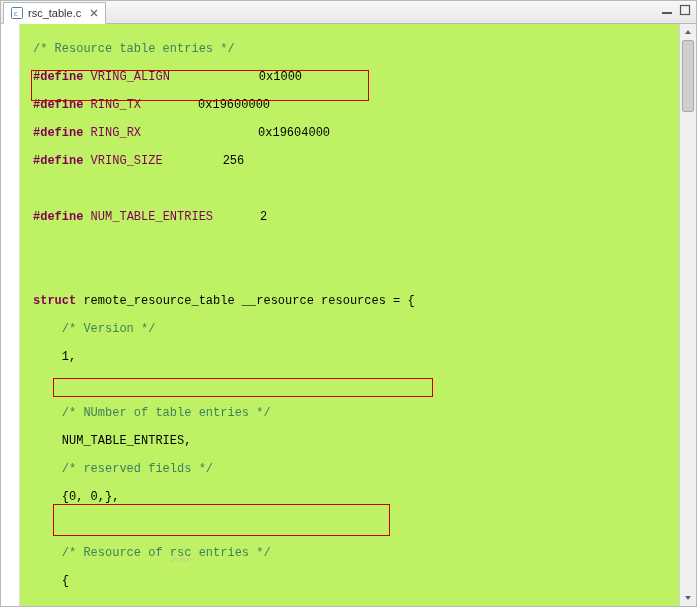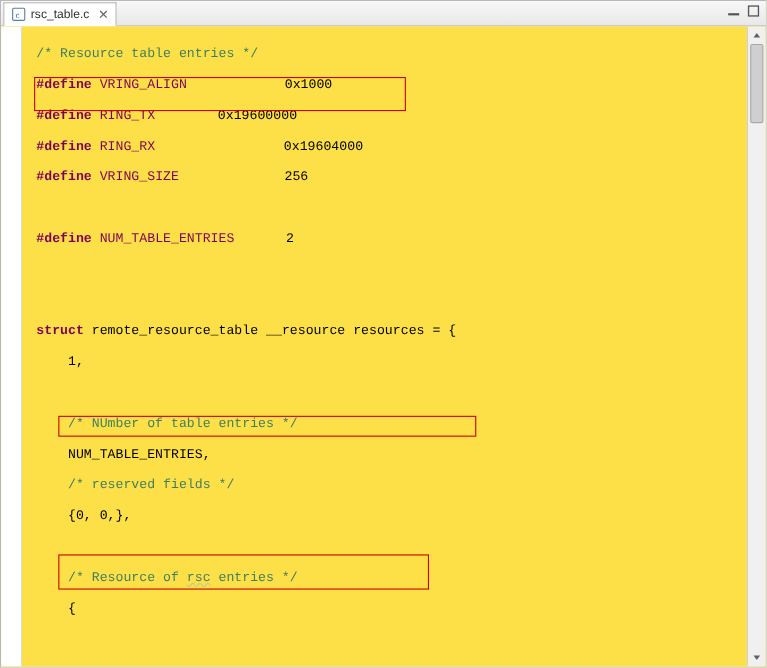--- a/index.html
+++ b/index.html
@@ -74,21 +74,21 @@
     height: 14px;
     display: inline-flex;
     align-items: center;
     justify-content: center;
     color: #555;
   }
   .code-area {
     flex: 1;
     overflow: hidden;
     position: relative;
-    background: #fde047;
+    background: #bef264;
     padding-left: 48px;
   }
   .code-inner {
     position: absolute;
     left: 18px;
     right: 16px;
     top: 0;
     bottom: 0;
     padding: 4px 0 0 14px;
     font-family: Consolas, "Courier New", monospace;
@@ -185,26 +185,27 @@
   </div>
 
   <div class="code-area">
     <div class="gutter-left"></div>
 
     <div class="code-inner">
 <span class="line"><span class="tk-comment">/* Resource table entries */</span></span>
 <span class="line"><span class="tk-pp">#define</span><span class="tk-def"> VRING_ALIGN</span><span class="col2" style="margin-left:89px">0x1000</span></span>
 <span class="line"><span class="tk-pp">#define</span><span class="tk-def"> RING_TX</span><span class="col2" style="margin-left:57px">0x19600000</span></span>
 <span class="line"><span class="tk-pp">#define</span><span class="tk-def"> RING_RX</span><span class="col2" style="margin-left:117px">0x19604000</span></span>
-<span class="line"><span class="tk-pp">#define</span><span class="tk-def"> VRING_SIZE</span><span class="col2" style="margin-left:96px">256</span></span>
+<span class="line"><span class="tk-pp">#define</span><span class="tk-def"> VRING_SIZE</span><span class="col2" style="margin-left:60px">256</span></span>
 <span class="line"> </span>
 <span class="line"><span class="tk-pp">#define</span><span class="tk-def"> NUM_TABLE_ENTRIES</span><span class="col2" style="margin-left:47px">2</span></span>
 <span class="line"> </span>
 <span class="line"> </span>
 <span class="line"><span class="tk-kw">struct</span><span> remote_resource_table </span><span>__resource</span><span> resources = {</span></span>
+<span class="line"><span class="tk-comment">    /* Version */</span></span>
 <span class="line"><span>    1,</span></span>
 <span class="line"> </span>
 <span class="line"><span class="tk-comment">    /* NUmber of table entries */</span></span>
 <span class="line"><span>    NUM_TABLE_ENTRIES,</span></span>
 <span class="line"><span class="tk-comment">    /* reserved fields */</span></span>
 <span class="line"><span>    {0, 0,},</span></span>
 <span class="line"> </span>
 <span class="line"><span class="tk-comment">    /* Resource of </span><span class="tk-comment" style="text-decoration: underline wavy #cc8;">rsc</span><span class="tk-comment"> entries */</span></span>
 <span class="line"><span>    {</span></span>
 

